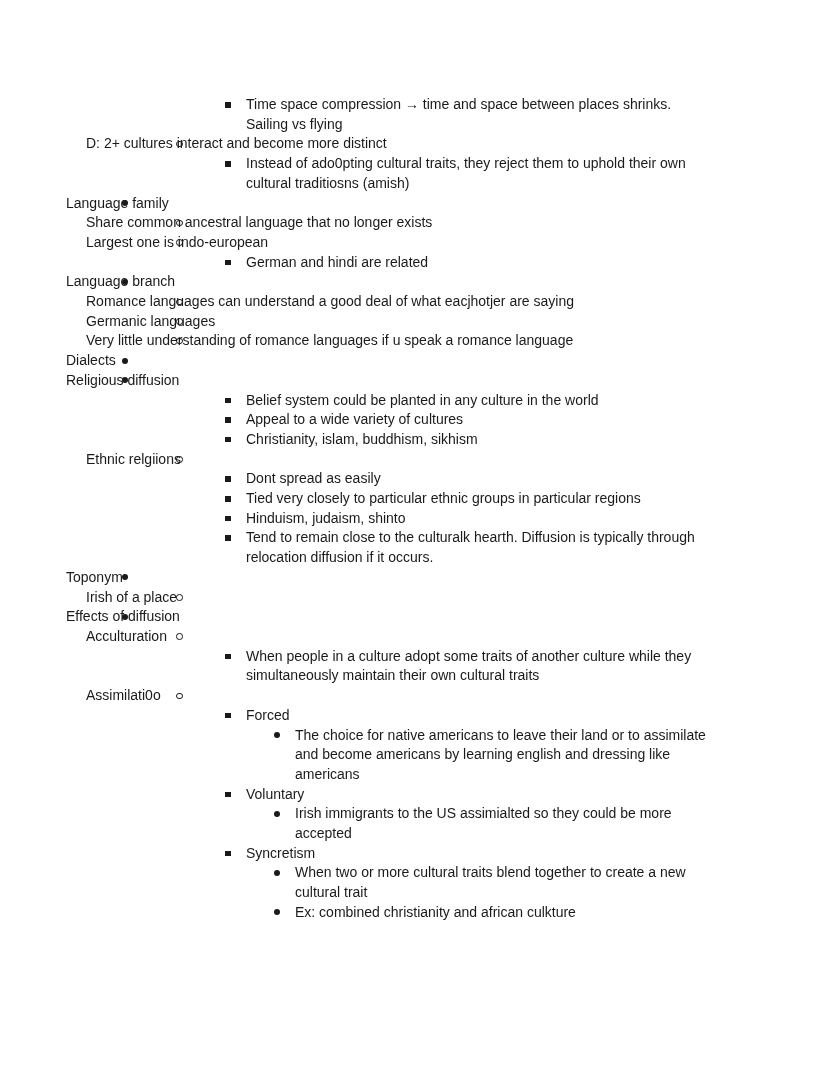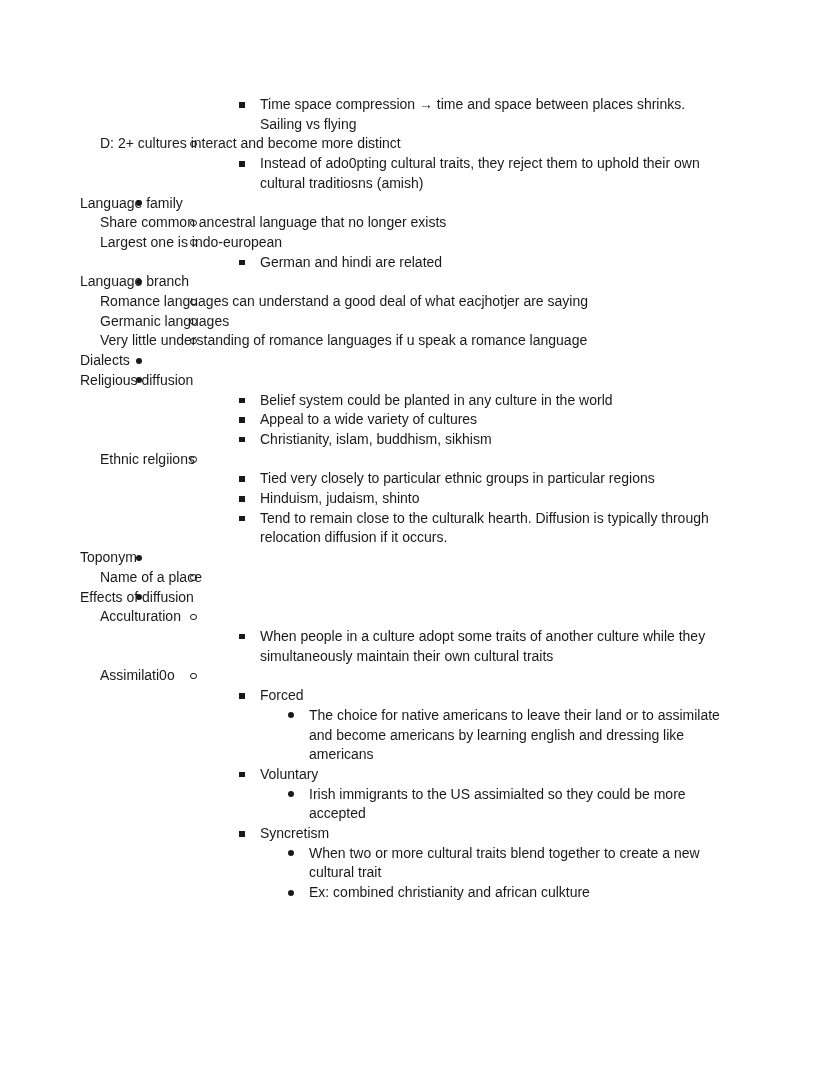--- a/index.html
+++ b/index.html
@@ -11,21 +11,21 @@
     position: relative;
     width: 828px;
     height: 1071px;
     background: #ffffff;
     overflow: hidden;
     font-family: "Liberation Sans", "DejaVu Sans", sans-serif;
   }
   .list {
     position: absolute;
     top: 95px;
-    left: 18px;
+    left: 4px;
     right: 0;
   }
   .item {
     position: relative;
     font-size: 14px;
     line-height: 19.7px;
     color: #1a1a1a;
   }
   .item .txt {
     display: block;
@@ -136,41 +136,42 @@
       <div class="item lv3">
         <span class="bullet square"></span>
         <span class="txt">Christianity, islam, buddhism, sikhism</span>
       </div>
       <div class="item lv2">
         <span class="bullet circle"></span>
         <span class="txt">Ethnic relgiions</span>
       </div>
       <div class="item lv3">
         <span class="bullet square"></span>
+        <span class="txt">Dont spread as easily</span>
       </div>
       <div class="item lv3">
         <span class="bullet square"></span>
         <span class="txt">Tied very closely to particular ethnic groups in particular regions</span>
       </div>
       <div class="item lv3">
         <span class="bullet square"></span>
         <span class="txt">Hinduism, judaism, shinto</span>
       </div>
       <div class="item lv3">
         <span class="bullet square"></span>
         <span class="txt">Tend to remain close to the culturalk hearth. Diffusion is typically through
 relocation diffusion if it occurs.</span>
       </div>
       <div class="item lv1">
         <span class="bullet disc"></span>
         <span class="txt">Toponym</span>
       </div>
       <div class="item lv2">
         <span class="bullet circle"></span>
-        <span class="txt">Name of a place</span>
+        <span class="txt">Irish of a place</span>
       </div>
       <div class="item lv1">
         <span class="bullet disc"></span>
         <span class="txt">Effects of diffusion</span>
       </div>
       <div class="item lv2">
         <span class="bullet circle"></span>
         <span class="txt">Acculturation</span>
       </div>
       <div class="item lv3">

